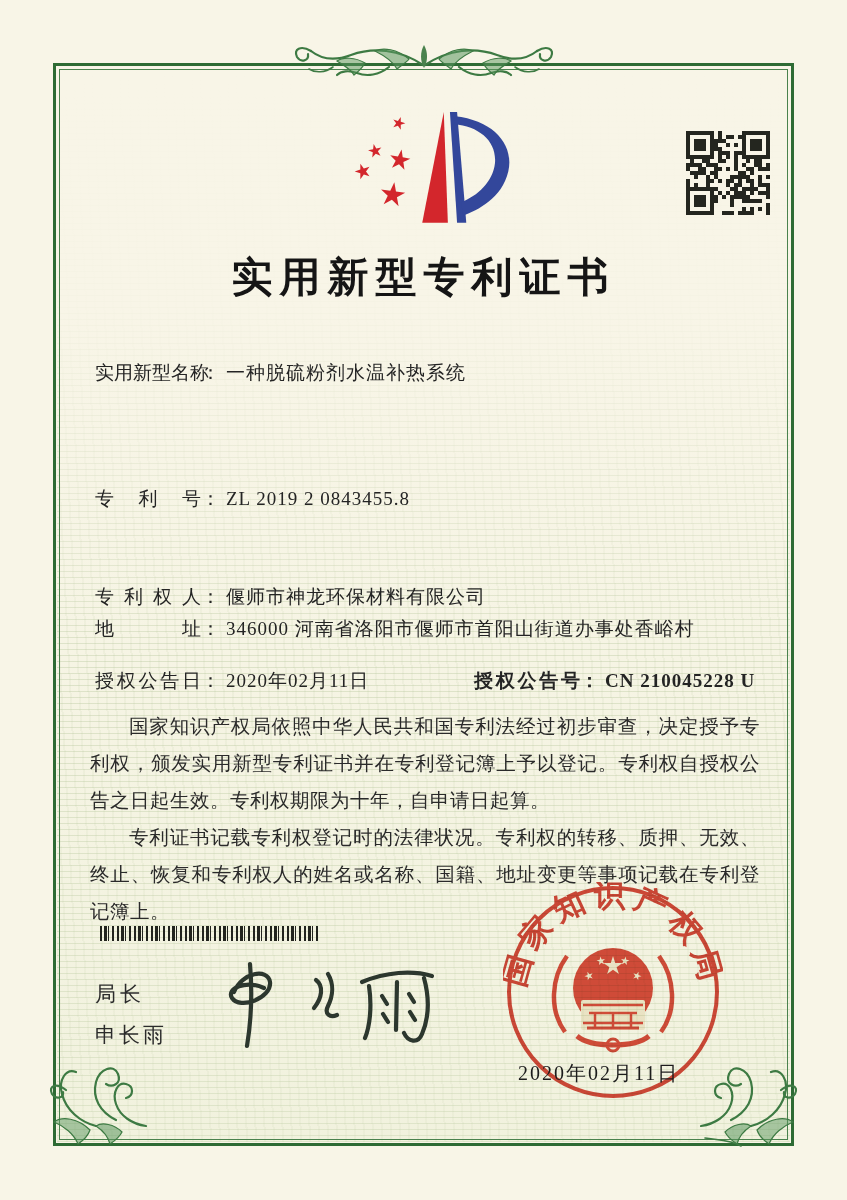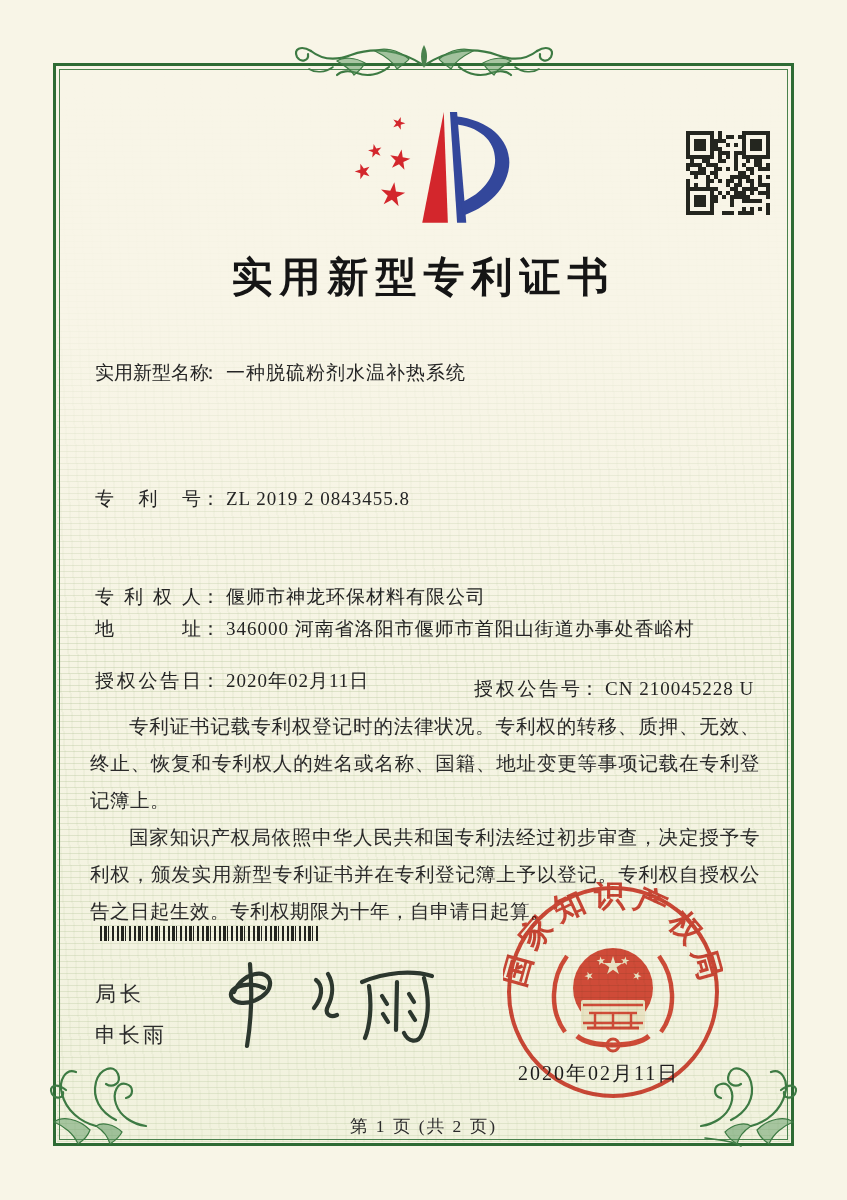--- a/index.html
+++ b/index.html
@@ -29,21 +29,21 @@
   .qr{position:absolute;left:686px;top:131px;width:84px;height:84px;z-index:2;}
   .qr i{position:absolute;width:4px;height:4px;background:#24261f;}
   .title{
     position:absolute;left:0;top:250px;width:100%;z-index:2;text-align:center;
     font-size:41px;font-weight:700;letter-spacing:7px;color:#151515;
   }
   .row{position:absolute;left:95px;z-index:2;font-size:19px;white-space:nowrap;}
   .flabel{display:inline-block;width:106px;text-align:justify;text-align-last:justify;vertical-align:bottom;}
   .colon{display:inline-block;}
   .fvalue{margin-left:6px;letter-spacing:1px;}
-  .col2{position:absolute;left:379px;top:8px;}
+  .col2{position:absolute;left:379px;top:0;font-weight:bold;}
   .paras{
     position:absolute;left:90px;top:708px;width:670px;z-index:2;
     font-size:19.5px;line-height:37px;text-align:justify;letter-spacing:.5px;color:#2a2a2a;
   }
   .paras p{margin:0;text-indent:2em;}
   .barcode{
     position:absolute;left:100px;top:926px;width:218px;height:15px;z-index:2;
     background:repeating-linear-gradient(90deg,#22241e 0 2px,transparent 2px 4px,#22241e 4px 7px,
       transparent 7px 8px,#22241e 8px 9px,transparent 9px 12px,#22241e 12px 14px,transparent 14px 17px);
   }
@@ -378,22 +378,22 @@
     <span class="flabel">地址</span><span class="colon">：</span><span class="fvalue">346000 河南省洛阳市偃师市首阳山街道办事处香峪村</span>
   </div>
   <div class="row" style="top:668px">
     <span class="flabel">授权公告日</span><span class="colon">：</span><span class="fvalue">2020年02月11日</span>
     <span class="col2">
       <span class="flabel">授权公告号</span><span class="colon">：</span><span class="fvalue">CN 210045228 U</span>
     </span>
   </div>
 
   <div class="paras">
+    <p>国家知识产权局依照中华人民共和国专利法经过初步审查，决定授予专利权，颁发实用新型专利证书并在专利登记簿上予以登记。专利权自授权公告之日起生效。专利权期限为十年，自申请日起算。</p>
     <p>专利证书记载专利权登记时的法律状况。专利权的转移、质押、无效、终止、恢复和专利权人的姓名或名称、国籍、地址变更等事项记载在专利登记簿上。</p>
-    <p>国家知识产权局依照中华人民共和国专利法经过初步审查，决定授予专利权，颁发实用新型专利证书并在专利登记簿上予以登记。专利权自授权公告之日起生效。专利权期限为十年，自申请日起算。</p>
   </div>
 
   <div class="barcode"></div>
 
   <div class="director-title">局长</div>
   <div class="director-name">申长雨</div>
 
   <svg class="signature" width="232" height="96" viewBox="0 0 232 96">
     <g fill="none" stroke="#2c372e" stroke-width="4.2" stroke-linecap="round" stroke-linejoin="round">
       <path d="M18,34 C26,14 52,10 54,24 C56,40 24,52 16,40 C10,30 30,22 48,30"></path>
@@ -439,15 +439,14 @@
           <path d="M80,141 H140"></path>
         <path d="M92,131 V146"></path>
           <path d="M110,131 V146"></path>
           <path d="M128,131 V146"></path>
         <path d="M84,146 H136" stroke-width="3"></path>
       </g>
     </g>
   </svg>
   <div class="seal-date">2020年02月11日</div>
 
-  <div class="page-info">第 1 页 (共 2 页)</div>
 
 </div>
 
 </body></html>

